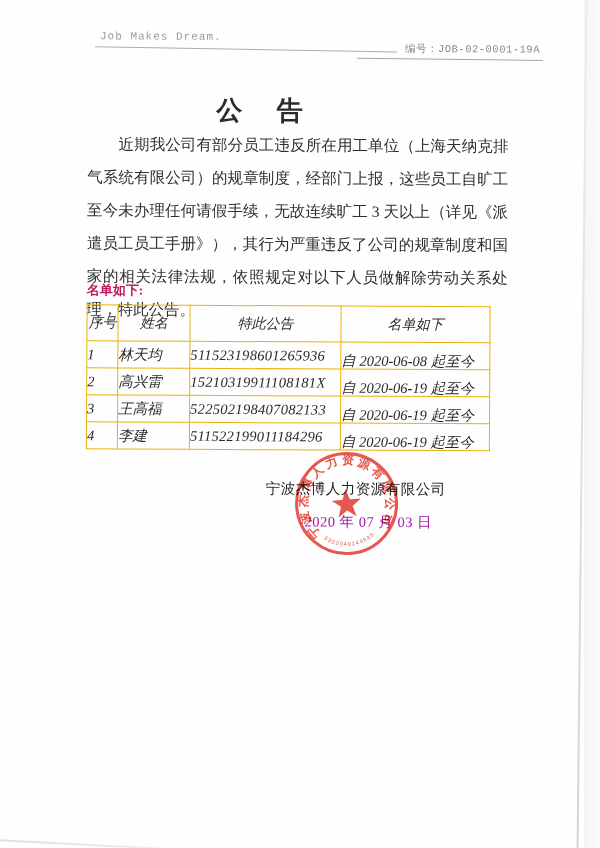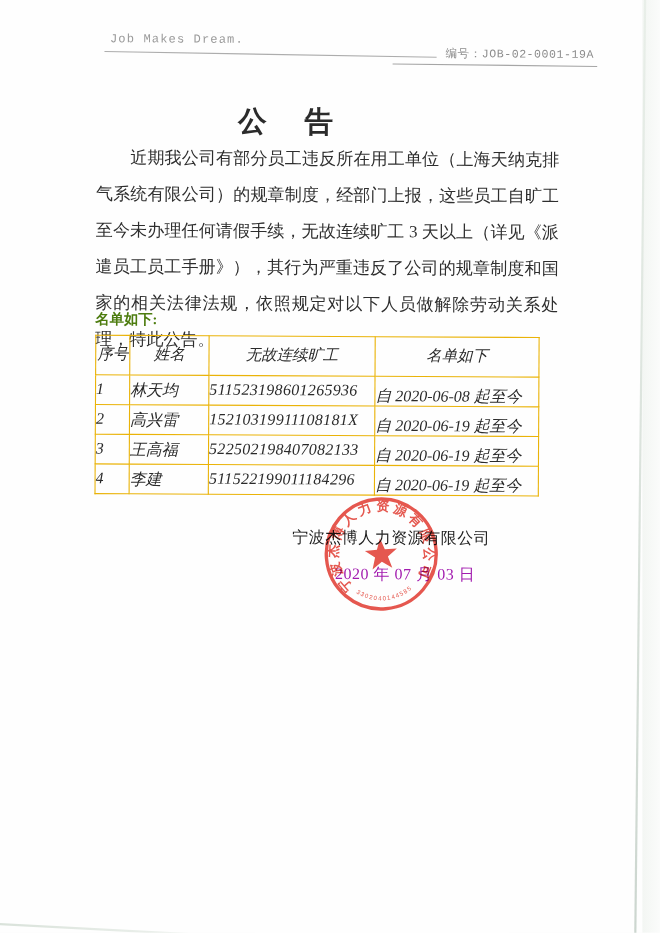--- a/index.html
+++ b/index.html
@@ -60,21 +60,21 @@
     letter-spacing: 14px; text-indent: 14px;
   }
   
   .body-text {
     position: absolute; left: 88px; top: 127px; width: 421px;
     font-size: 15.5px; line-height: 33px; text-align: justify;
     text-indent: 2em; color: #2e2e2e;
   }
   .list-intro {
     position: absolute; left: 88px; top: 281px;
-    font-size: 13px; font-weight: 700; color: #4d7c0f;
+    font-size: 13px; font-weight: 700; color: #be185d;
   }
   
   table.roster {
     position: absolute; left: 88px; top: 304px; width: 403px;
     border-collapse: collapse; table-layout: fixed;
     font-size: 14.5px; color: #2a2a2a;
   }
   table.roster th, table.roster td {
     border: 1px solid #eab308; vertical-align: middle;
     font-weight: 400; overflow: hidden; font-style: italic;
@@ -124,21 +124,21 @@
       <colgroup>
         <col style="width:31px">
           <col style="width:72px">
           <col style="width:151px">
           <col style="width:149px">
       </colgroup>
       <thead>
         <tr>
           <th>序号</th>
           <th>姓名</th>
-          <th>无故连续旷工</th>
+          <th>特此公告</th>
           <th>名单如下</th>
         </tr>
       </thead>
       <tbody>
         <tr>
           <td>1</td>
           <td>林天均</td>
           <td class="c-id">511523198601265936</td>
           <td class="c-time">自 2020-06-08 起至今</td>
         </tr>

